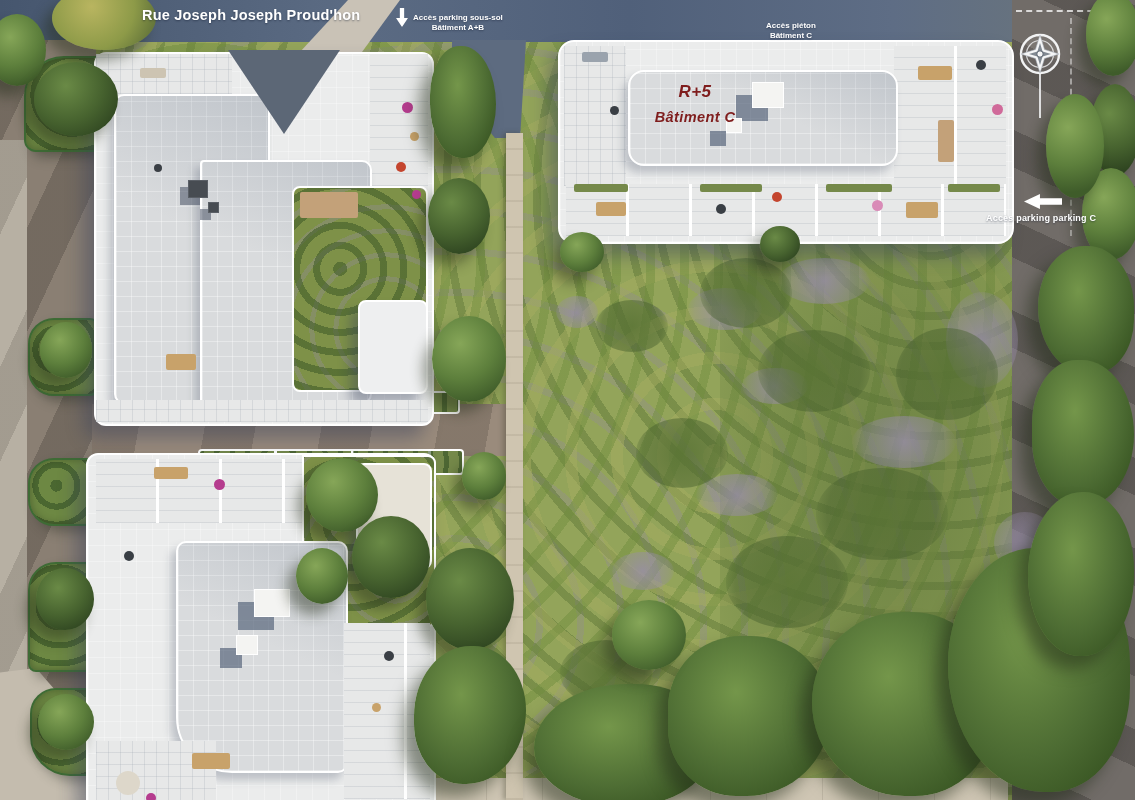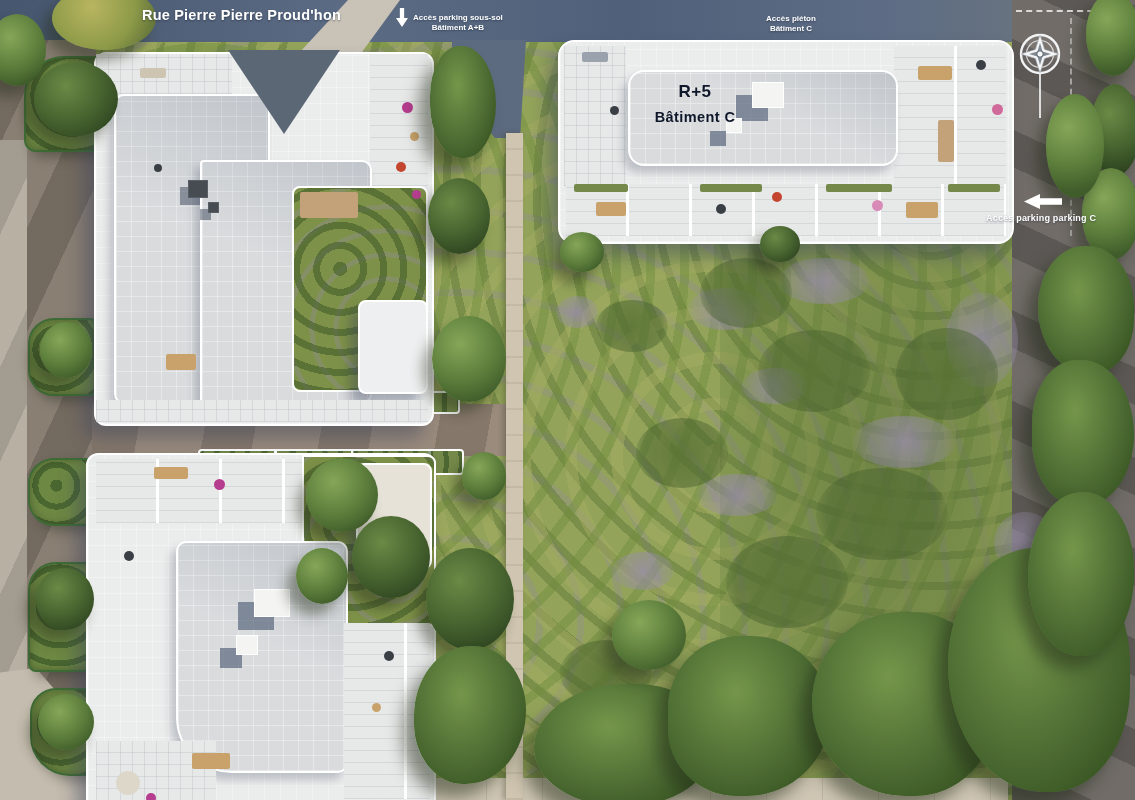--- a/index.html
+++ b/index.html
@@ -129,21 +129,21 @@
   .street{font-size:14.5px;font-weight:bold;letter-spacing:.2px;white-space:nowrap;}
   .small{font-size:8px;font-weight:bold;line-height:1.3;text-align:center;white-space:nowrap;}
   .rc1{font-size:17px;font-weight:bold;letter-spacing:.5px;}
   .rc2{font-size:14.5px;font-weight:bold;letter-spacing:.4px;}
   .apc{font-size:9px;font-weight:bold;white-space:nowrap;letter-spacing:.2px;}
   .arrow-down{position:absolute;z-index:12;background:#fff;
     clip-path:polygon(32% 0,68% 0,68% 52%,100% 52%,50% 100%,0 52%,32% 52%);
     box-shadow:0 1px 2px rgba(0,0,0,.3);}
   .arrow-left{position:absolute;z-index:12;background:#fff;
     clip-path:polygon(0 50%,42% 0,42% 28%,100% 28%,100% 72%,42% 72%,42% 100%);}
-  .rc-label{position:absolute;z-index:12;text-align:center;color:#0f172a;}
+  .rc-label{position:absolute;z-index:12;text-align:center;color:#7f1d1d;font-style:italic;}
 </style>
 </head>
 <body>
 
 <div id="scene">
 
   <div class="abs meadow-tex"></div>
   <div class="abs dense-east"></div>
 
   <div class="purple" style="left:688px;top:288px;width:74px;height:42px"></div>
@@ -290,29 +290,29 @@
   <div class="grove" style="left:1028px;top:492px;width:106px;height:164px;border-radius:52% 48% 50% 50%"></div>
   <div class="tree" style="left:1046px;top:94px;width:58px;height:104px"></div>
 
   <div class="tree" style="left:306px;top:458px;width:72px;height:74px"></div>
   <div class="tree dark" style="left:352px;top:516px;width:78px;height:82px"></div>
   <div class="tree" style="left:296px;top:548px;width:52px;height:56px"></div>
 
   <div class="tree" style="left:560px;top:232px;width:44px;height:40px"></div>
   <div class="tree dark" style="left:760px;top:226px;width:40px;height:36px"></div>
 
-  <div class="lbl street" style="left:142px;top:7px">Rue Pierre Pierre Proud'hon</div>
+  <div class="lbl street" style="left:142px;top:7px">Rue Joseph Joseph Proud'hon</div>
 
   <div class="arrow-down" style="left:396px;top:8px;width:12px;height:19px"></div>
   <div class="lbl small" style="left:413px;top:13px">
     <div>Accès parking sous-sol</div>
     <div>Bâtiment A+B</div>
   </div>
 
-  <div class="lbl small" style="left:756px;top:14px;width:70px">
+  <div class="lbl small" style="left:756px;top:21px;width:70px">
     <div>Accès piéton</div>
     <div>Bâtiment C</div>
   </div>
 
   <div class="arrow-left" style="left:1024px;top:194px;width:38px;height:15px"></div>
   <div class="lbl apc" style="left:986px;top:213px">Accès parking parking C</div>
 
   <svg class="abs" style="left:1014px;top:28px;z-index:12" width="52" height="92" viewBox="0 0 52 92">
     <circle cx="26" cy="26" r="19" fill="rgba(255,255,255,.07)" stroke="#f2f3f4" stroke-width="2.4"></circle>
     <circle cx="26" cy="26" r="13.5" fill="none" stroke="#f2f3f4" stroke-width="1.2" opacity=".8"></circle>

